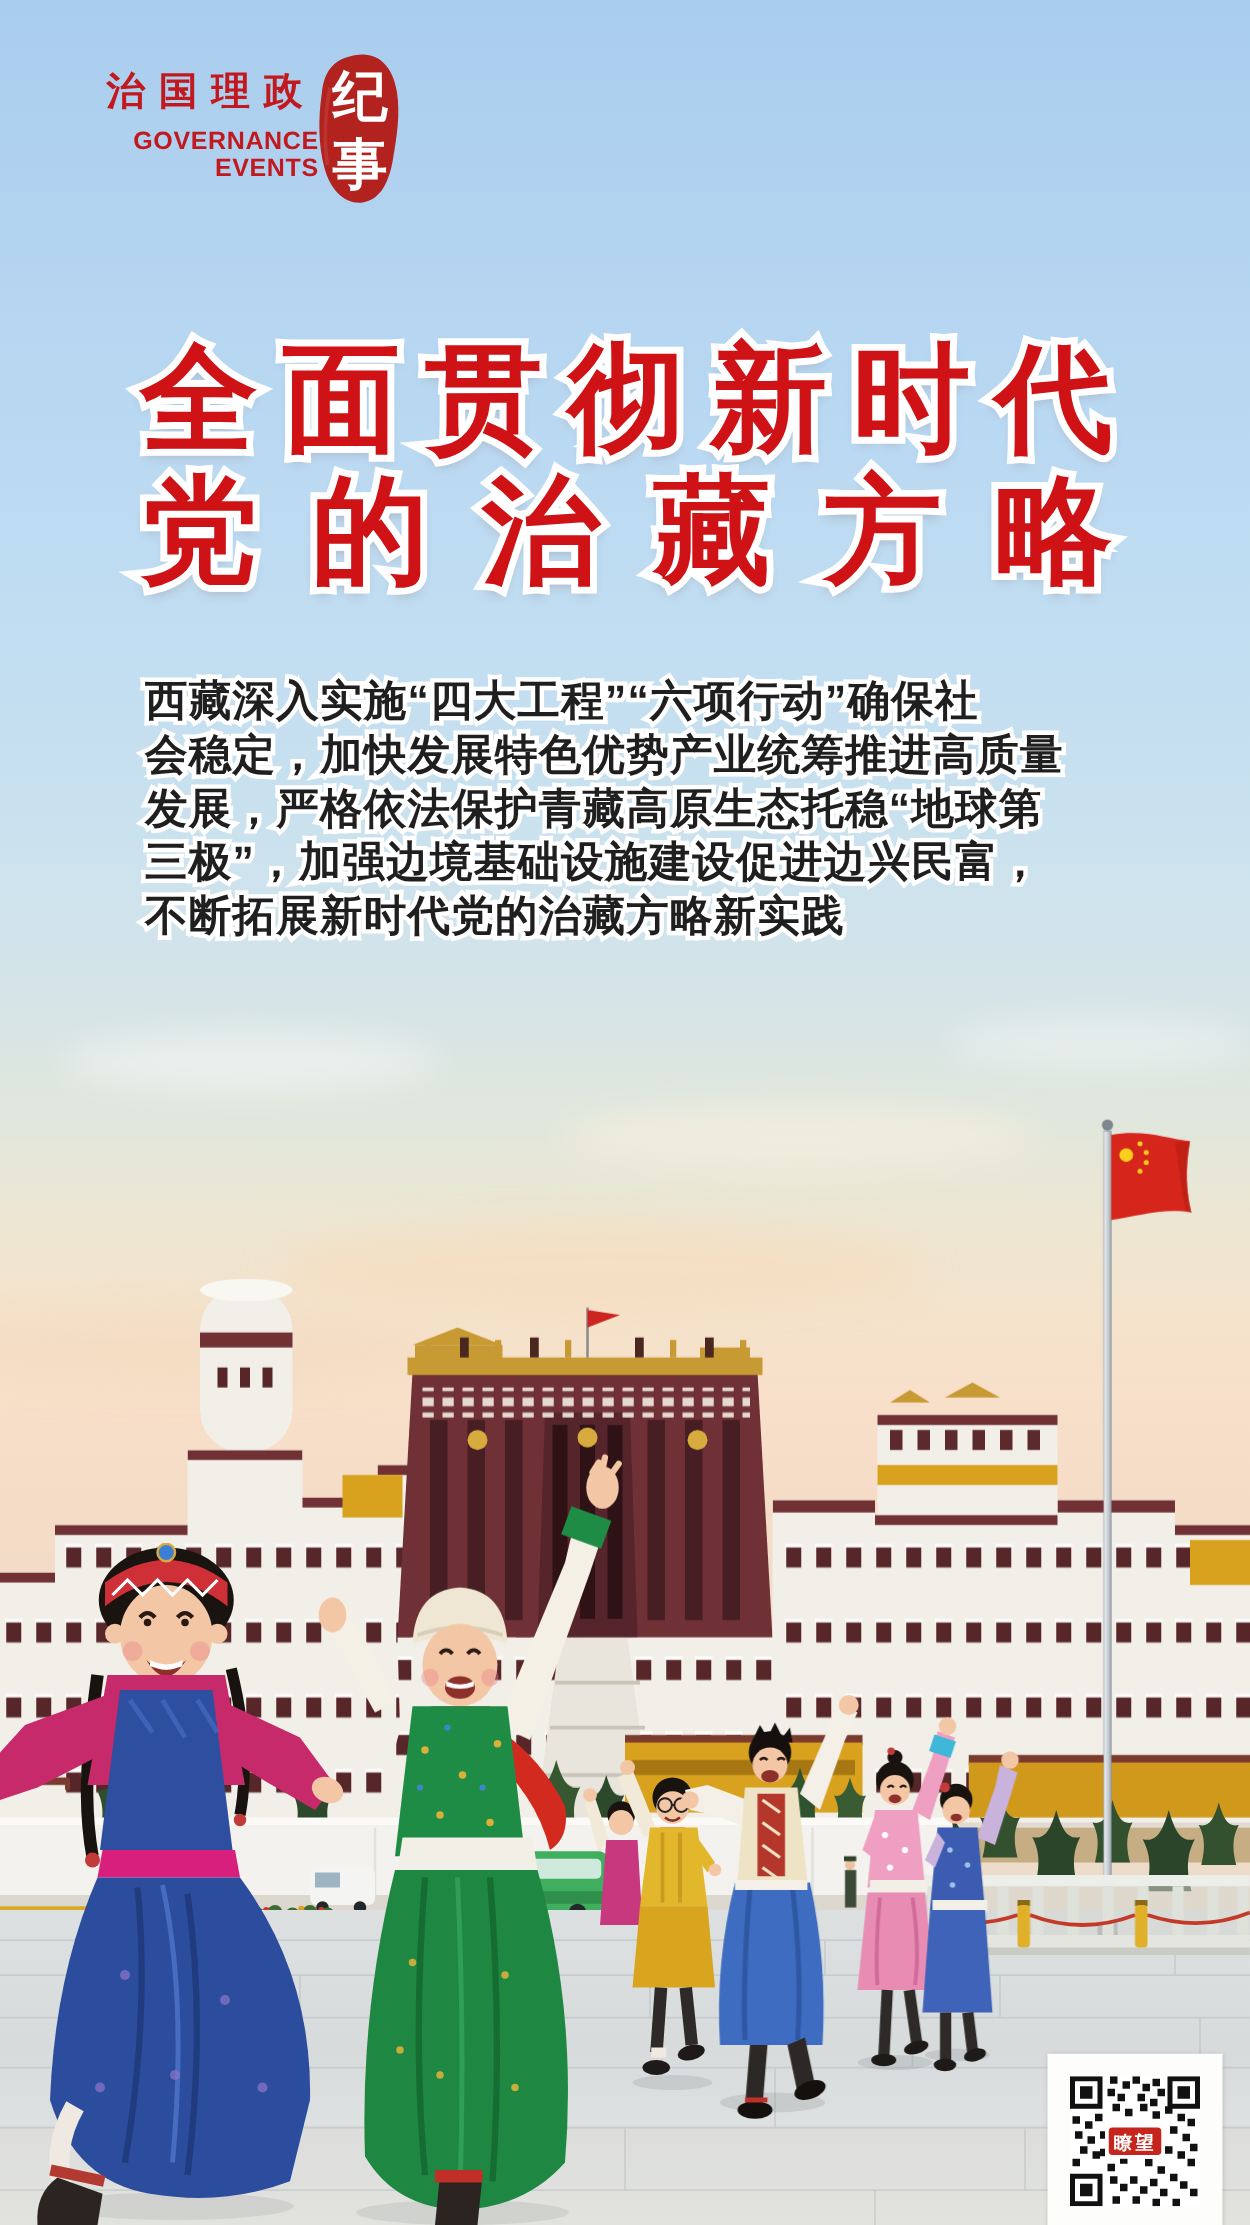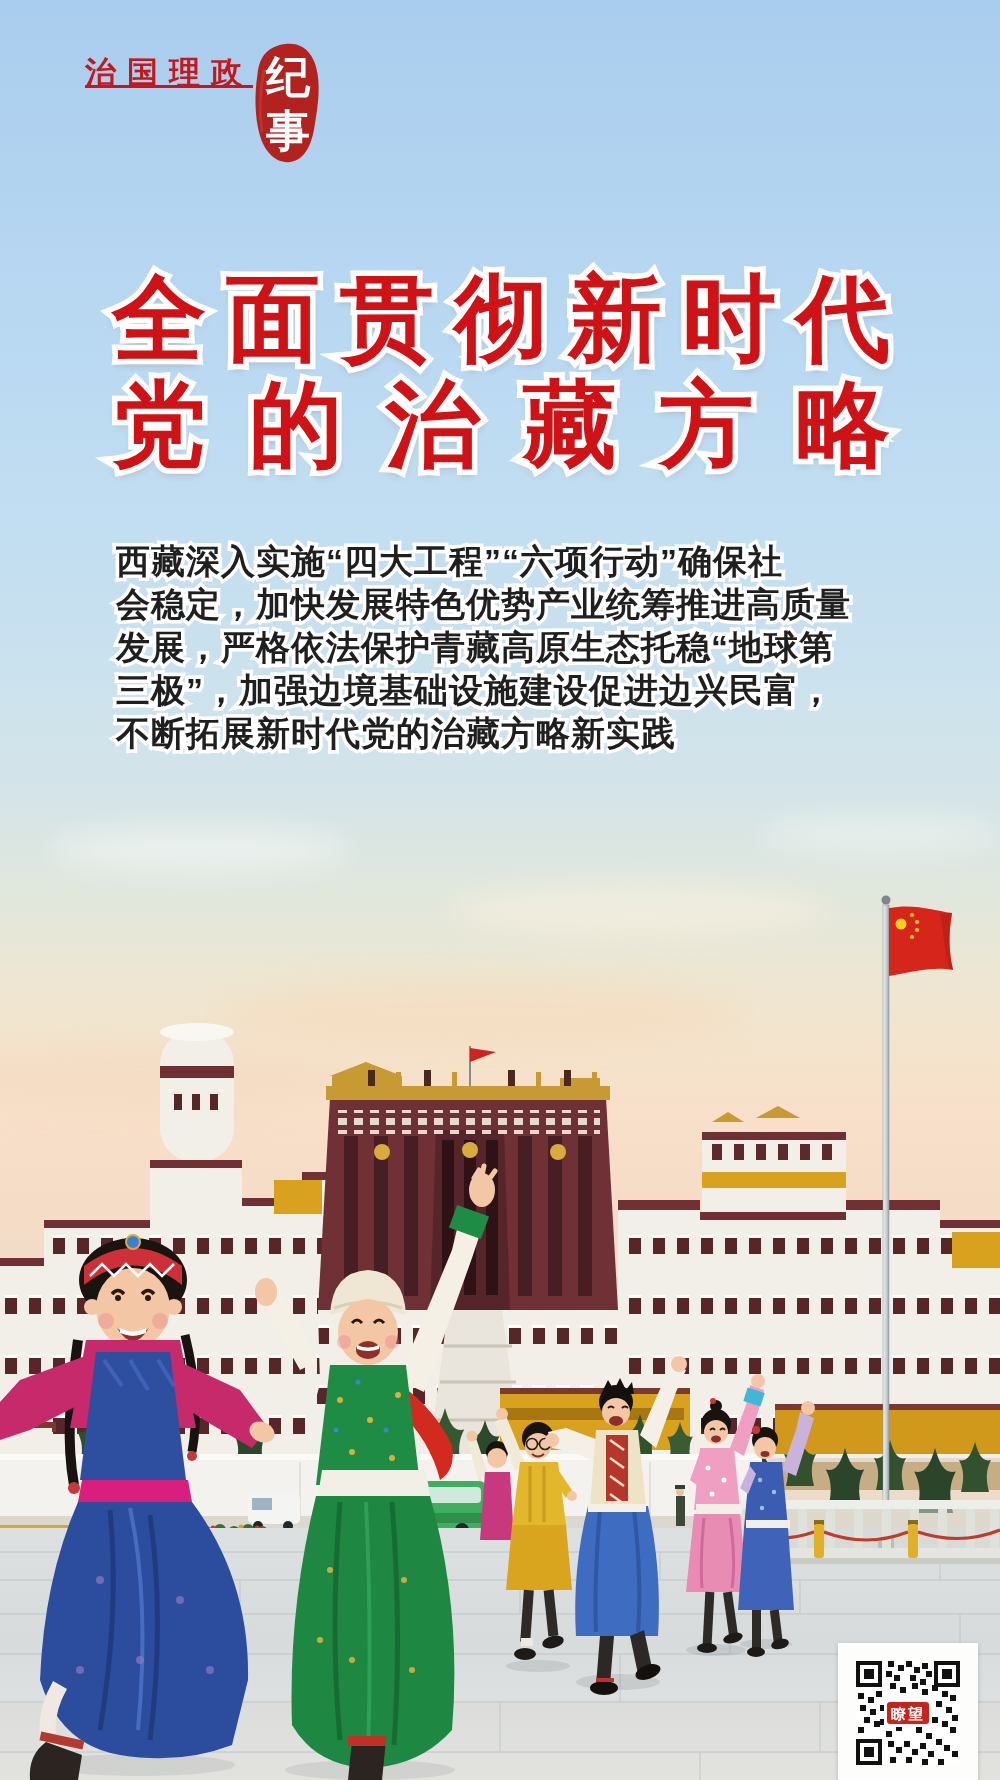--- a/index.html
+++ b/index.html
@@ -6,21 +6,21 @@
   .poster{
     position:relative;width:1000px;height:1780px;overflow:hidden;
     font-family:"Liberation Sans",sans-serif;
     background:linear-gradient(180deg,
       #a9cdee 0%, #b2d3f0 10%, #bad9f2 20%, #c2def1 30%,
       #cbe2ee 38%, #d4e4e9 44%, #e0e7dd 50%, #ede6d2 55%,
       #f4e3cc 59%, #f8dfc9 63%, #f5dcc7 68%, #eedcc9 78%, #e8dac8 100%);
   }
   
   .logo{position:absolute;left:85px;top:52px;width:240px;}
-  .logo-cn{font-size:31px;font-weight:900;color:#c2191e;letter-spacing:11px;white-space:nowrap;text-decoration:underline;}
+  .logo-cn{font-size:31px;font-weight:900;color:#c2191e;letter-spacing:11px;white-space:nowrap;}
   .logo-en{width:170px;text-align:right;color:#c2191e;font-weight:700;
            font-size:20px;line-height:1.08;letter-spacing:.5px;margin-top:9px;}
   .seal{position:absolute;left:250px;top:40px;width:76px;height:126px;}
   
   .headline{position:absolute;left:112px;top:270px;width:778px;}
   .h-line{position:relative;height:106px;font-size:94px;font-weight:900;line-height:1.05;
           text-align:justify;text-align-last:justify;-moz-text-align-last:justify;
           text-justify:inter-character;white-space:nowrap;}
   .h-stroke,.h-fill{position:absolute;left:0;top:0;width:100%;}
   .h-stroke{color:#ffffff;-webkit-text-stroke:11px #ffffff;
@@ -40,20 +40,24 @@
       padding:18px;box-shadow:0 1px 4px rgba(60,60,60,.25);}
   .qr svg{display:block;width:104px;height:104px;}
 </style>
 </head>
 <body>
 
 <div class="poster">
 
   <div class="logo">
     <div class="logo-cn">治国理政</div>
+    <div class="logo-en">
+      <div>GOVERNANCE</div>
+      <div>EVENTS</div>
+    </div>
   </div>
   <svg class="seal" viewBox="0 0 76 126">
     <path d="M38,4 C56,2 67,15 69,35 C71,53 67,71 63,89 C59,107 51,121 37,122
              C23,123 12,111 8,93 C4,75 5,52 9,33 C12,14 21,6 38,4 Z" fill="#b2221e" transform="rotate(-3 38 63)"></path>
     <path d="M14,30 C10,50 9,74 12,92" stroke="#c8453d" stroke-width="3" fill="none" opacity=".5"></path>
     <text x="38" y="52" text-anchor="middle" font-size="44" font-weight="bold" fill="#ffffff">纪</text>
     <text x="38" y="106" text-anchor="middle" font-size="44" font-weight="bold" fill="#ffffff">事</text>
   </svg>
 
   <div class="headline">

